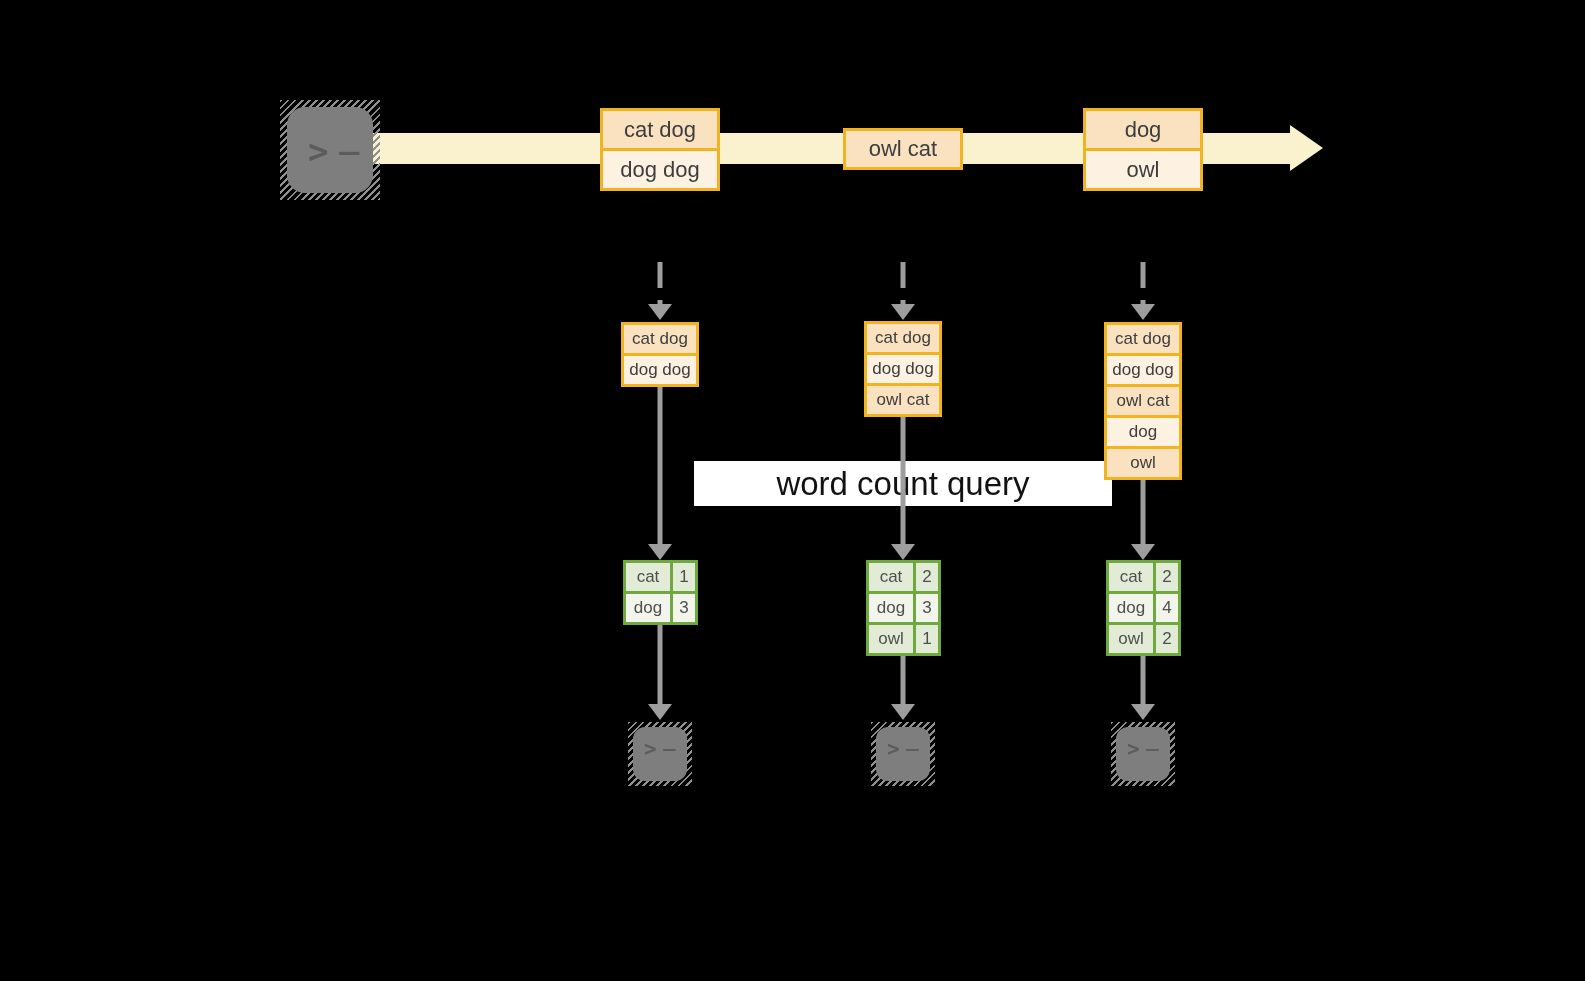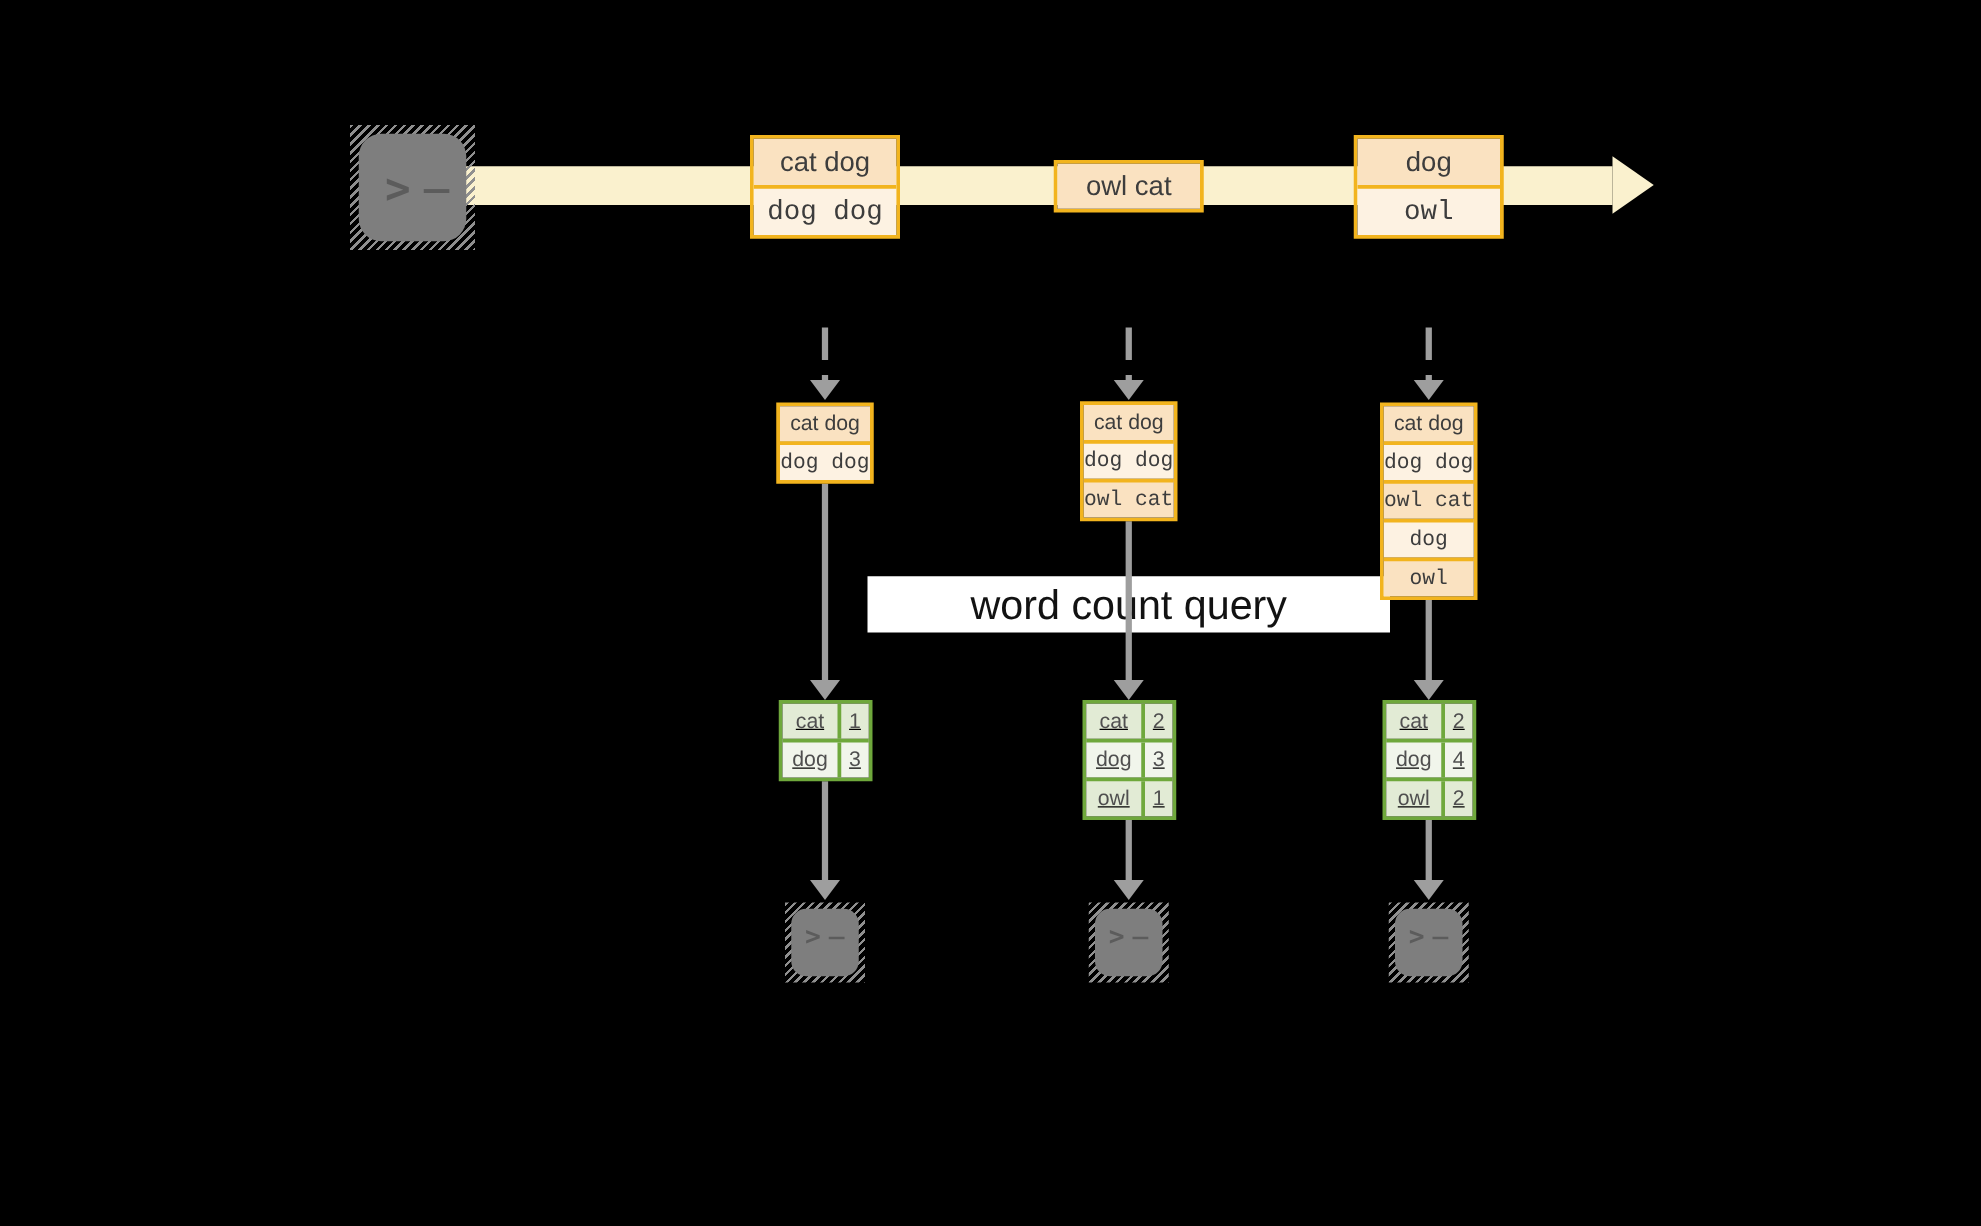--- a/index.html
+++ b/index.html
@@ -24,39 +24,39 @@
   .glyph{position:absolute;color:var(--glyph-gray,#5C5C5C);
     font-family:"DejaVu Sans Mono",monospace;font-weight:bold;}
   .term-big .glyph-chev{left:21px;top:24px;font-size:34px;}
   .term-big .glyph-cur{left:52px;top:8px;font-size:34px;}
   .term-small .glyph-chev{left:11px;top:10px;font-size:21px;}
   .term-small .glyph-cur{left:30px;top:0px;font-size:21px;}
   
   .obox{position:absolute;border:3px solid var(--orange-border,#F2B41E);z-index:3;}
   .orow{display:flex;align-items:center;justify-content:center;
     color:var(--text-dark,#3D3D3D);}
-  .orow + .orow{border-top:3px solid var(--orange-border,#F2B41E);font-family:Liberation Mono, monospace;}
+  .orow + .orow{border-top:3px solid var(--orange-border,#F2B41E);}
   .event .orow{width:114px;height:37px;font-size:22px;}
   .state .orow{width:72px;height:28px;font-size:17px;}
   .fill-a{background:var(--fill-dark,#FAE2C1);}
   .fill-b{background:var(--fill-light,#FDF2E2);}
   
   .aline{position:absolute;width:5px;background:var(--arrow-gray,#9E9E9E);
     transform:translateX(-50%);z-index:2;}
   .aline.dashed{background:repeating-linear-gradient(180deg,
     var(--arrow-gray,#9E9E9E) 0 26px,rgba(0,0,0,0) 26px 38px);}
   .ahead{position:absolute;width:0;height:0;transform:translateX(-50%);z-index:2;
     border-left:12px solid transparent;border-right:12px solid transparent;
     border-top:16px solid var(--arrow-gray,#9E9E9E);}
   
   .banner{position:absolute;left:694px;top:461px;width:418px;height:45px;
     background:var(--banner-bg,#FFFFFF);z-index:1;display:flex;align-items:center;
     justify-content:center;font-size:33px;color:var(--banner-text,#121212);}
   
-  .gtable{position:absolute;border:3px solid var(--green-border,#6FA83C);z-index:3;text-decoration:underline;}
+  .gtable{position:absolute;border:3px solid var(--green-border,#6FA83C);z-index:3;}
   .grow{display:flex;}
   .grow + .grow{border-top:3px solid var(--green-border,#6FA83C);}
   .gcell{display:flex;align-items:center;justify-content:center;height:28px;
     font-size:17px;color:var(--text-green,#4F4F4F);}
   .gword{width:44px;}
   .gnum{width:22px;border-left:3px solid var(--green-border,#6FA83C);}
   .gfill-a{background:var(--green-fill-dark,#E2EBD5);}
   .gfill-b{background:var(--green-fill-light,#F1F5EB);}
 </style>
 </head>

